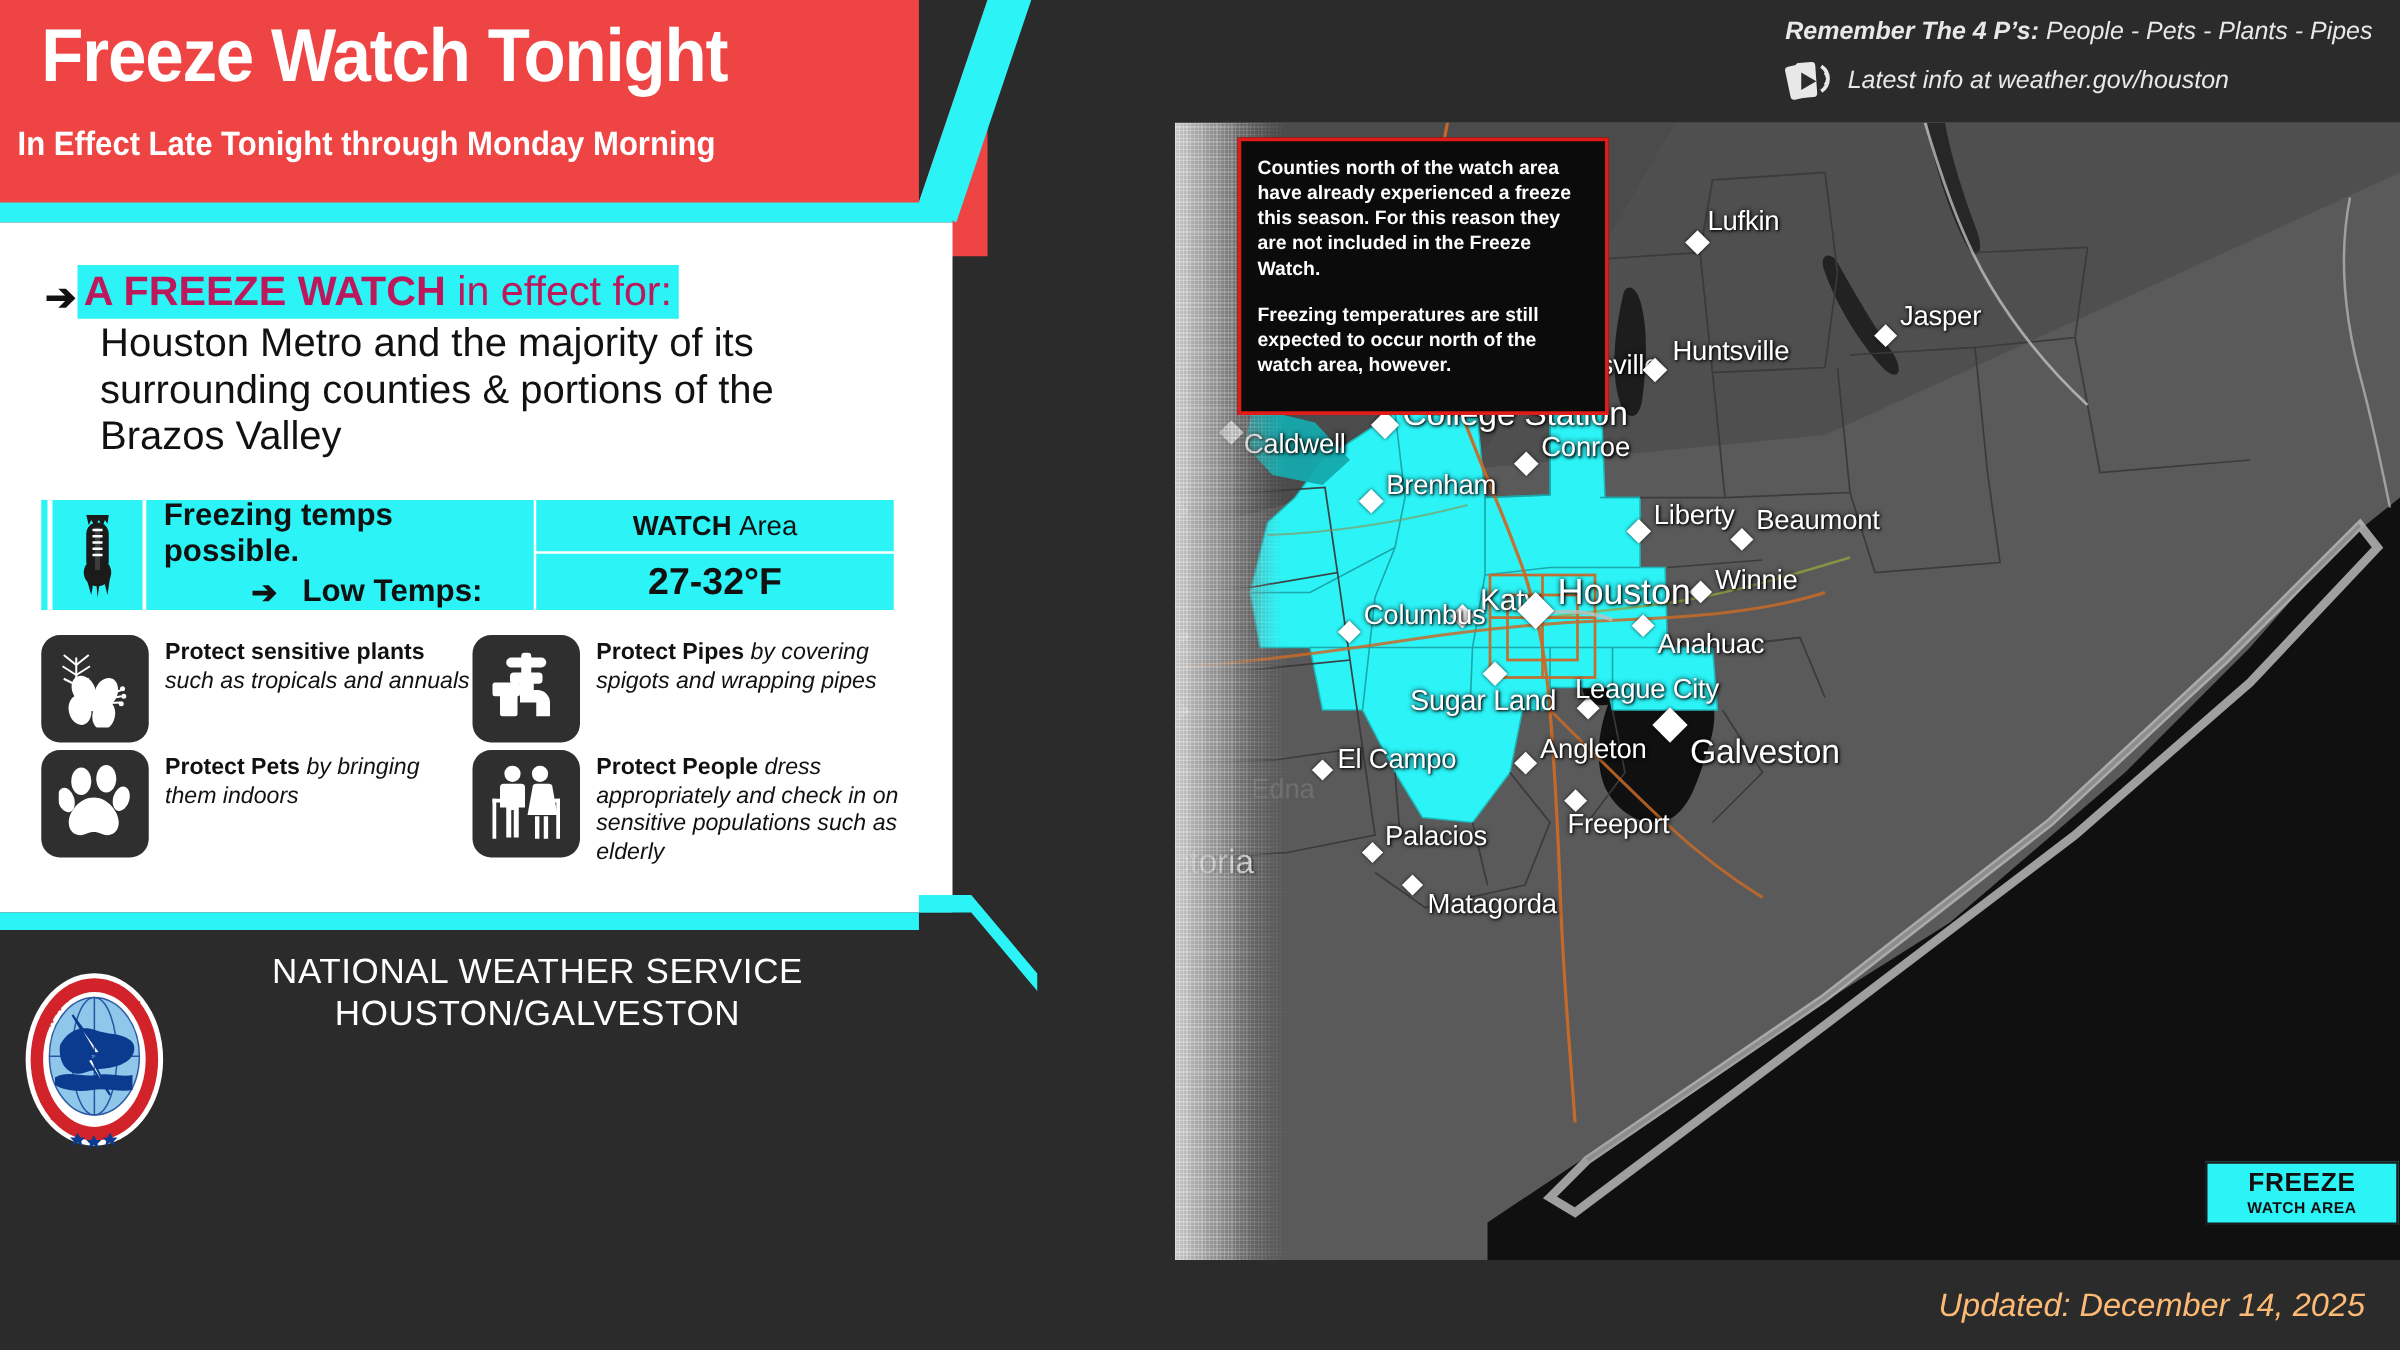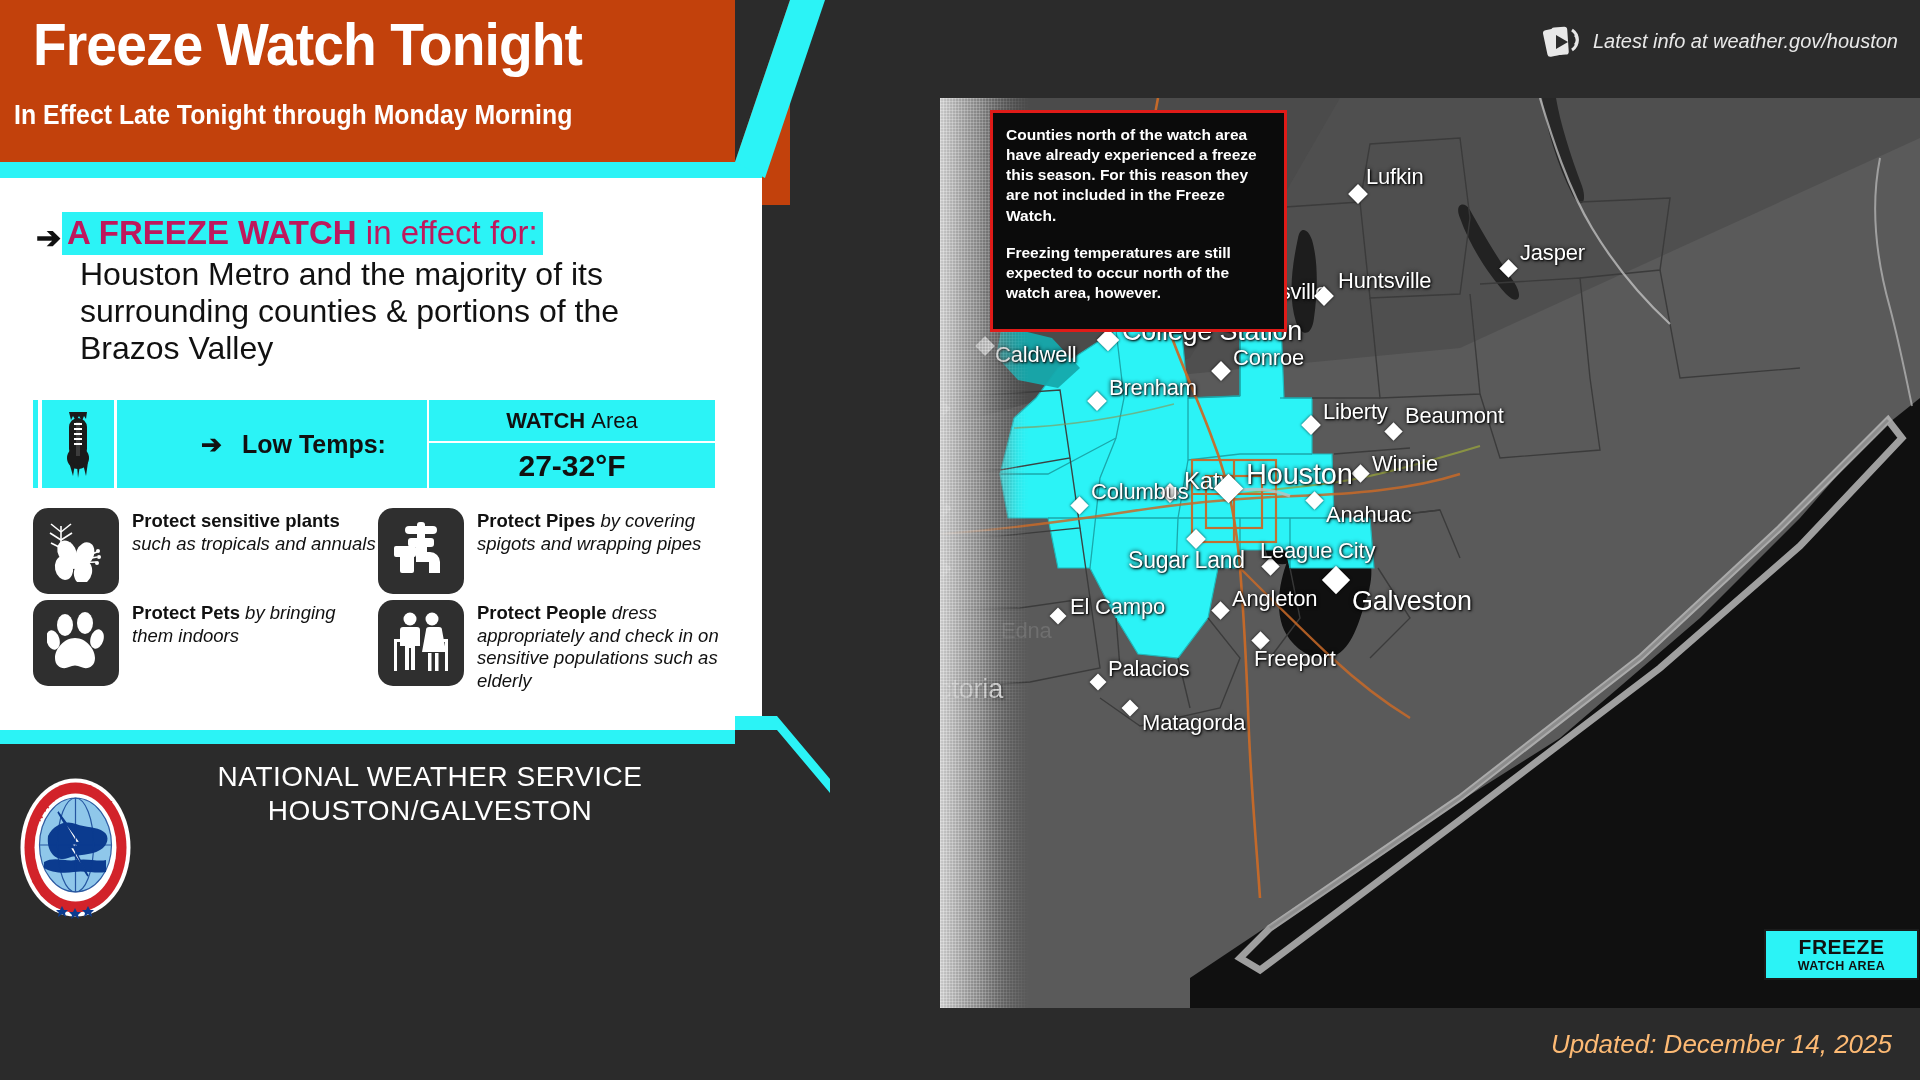--- a/index.html
+++ b/index.html
@@ -56,21 +56,21 @@
     position: absolute; right: 1px; bottom: 28px; width: 155px;
     background: #2bf3f6; border: 2px solid #1b1b1b;
     text-align: center; padding: 4px 2px 5px 2px; z-index: 15;
   }
   #map-legend .l1 { font-weight: bold; font-size: 21px; color: #111; letter-spacing: .5px; }
   #map-legend .l2 { font-weight: bold; font-size: 12.5px; color: #111; letter-spacing: .4px; }
 
   
   #header {
     position: absolute; left: 0; top: 0; width: 790px; height: 205px;
-    background: #c2410c; z-index: 6;
+    background: #ef4444; z-index: 6;
   }
   #header-title {
     position: absolute; left: 33px; top: 10px;
     color: #fff; font-size: 60px; font-weight: bold; letter-spacing: -1px;
     font-family: "Liberation Sans Narrow", "Liberation Sans", sans-serif;
     transform: scaleX(.92); transform-origin: left top;
   }
   #header-sub {
     position: absolute; left: 14px; top: 100px;
     color: #fff; font-size: 27px; font-weight: bold;
@@ -453,20 +453,24 @@
     <div id="header-title">Freeze Watch Tonight</div>
     <div id="header-sub">In Effect Late Tonight through Monday Morning</div>
   </div>
   <div id="header-cyan-bar"></div>
   <svg id="header-notch" viewBox="0 0 90 180">
     <polygon points="0,0 55,0 0,162" fill="#2b2b2b"></polygon>
     <polygon points="55,0 90,0 30,178 0,162" fill="#2bf3f6"></polygon>
   </svg>
 
   <div id="pees">
+    <div class="line1">
+      <b>Remember The 4 P’s:</b>
+      <span class="reg">People - Pets - Plants - Pipes</span>
+    </div>
     <div class="line2">
       <svg width="42" height="34" viewBox="0 0 42 34">
         <g fill="#e8e8e8">
           <rect x="2" y="5" width="17" height="27" rx="3" transform="rotate(-12 10 18)"></rect>
           <rect x="9" y="3" width="16" height="28" rx="3" transform="rotate(-4 17 17)"></rect>
           <polygon points="13,11 25,18 13,25" fill="#2b2b2b"></polygon>
           <path d="M29,6 a12,12 0 0 1 0,20" fill="none" stroke="#e8e8e8" stroke-width="3"></path>
           <path d="M32,11 a7,7 0 0 1 0,10" fill="none" stroke="#e8e8e8" stroke-width="2.6"></path>
         </g>
       </svg>
@@ -498,20 +502,21 @@
             <path d="M19,14 L27,14"></path>
               <path d="M19,19 L27,19"></path>
               <path d="M19,24 L27,24"></path>
             <path d="M19,29 L27,29"></path>
               <path d="M19,34 L27,34"></path>
           </g>
           <rect x="21" y="12" width="4" height="34" fill="#fff" opacity=".15"></rect>
         </svg>
       </div>
       <div id="temp-mid">
+        <div class="r1">Freezing temps possible.</div>
         <div class="r2">
           <span>➔</span>
           <span>Low Temps:</span>
         </div>
       </div>
       <div id="temp-right">
         <div class="hdr">
           <b>WATCH</b>
             <span>Area</span>
         </div>

